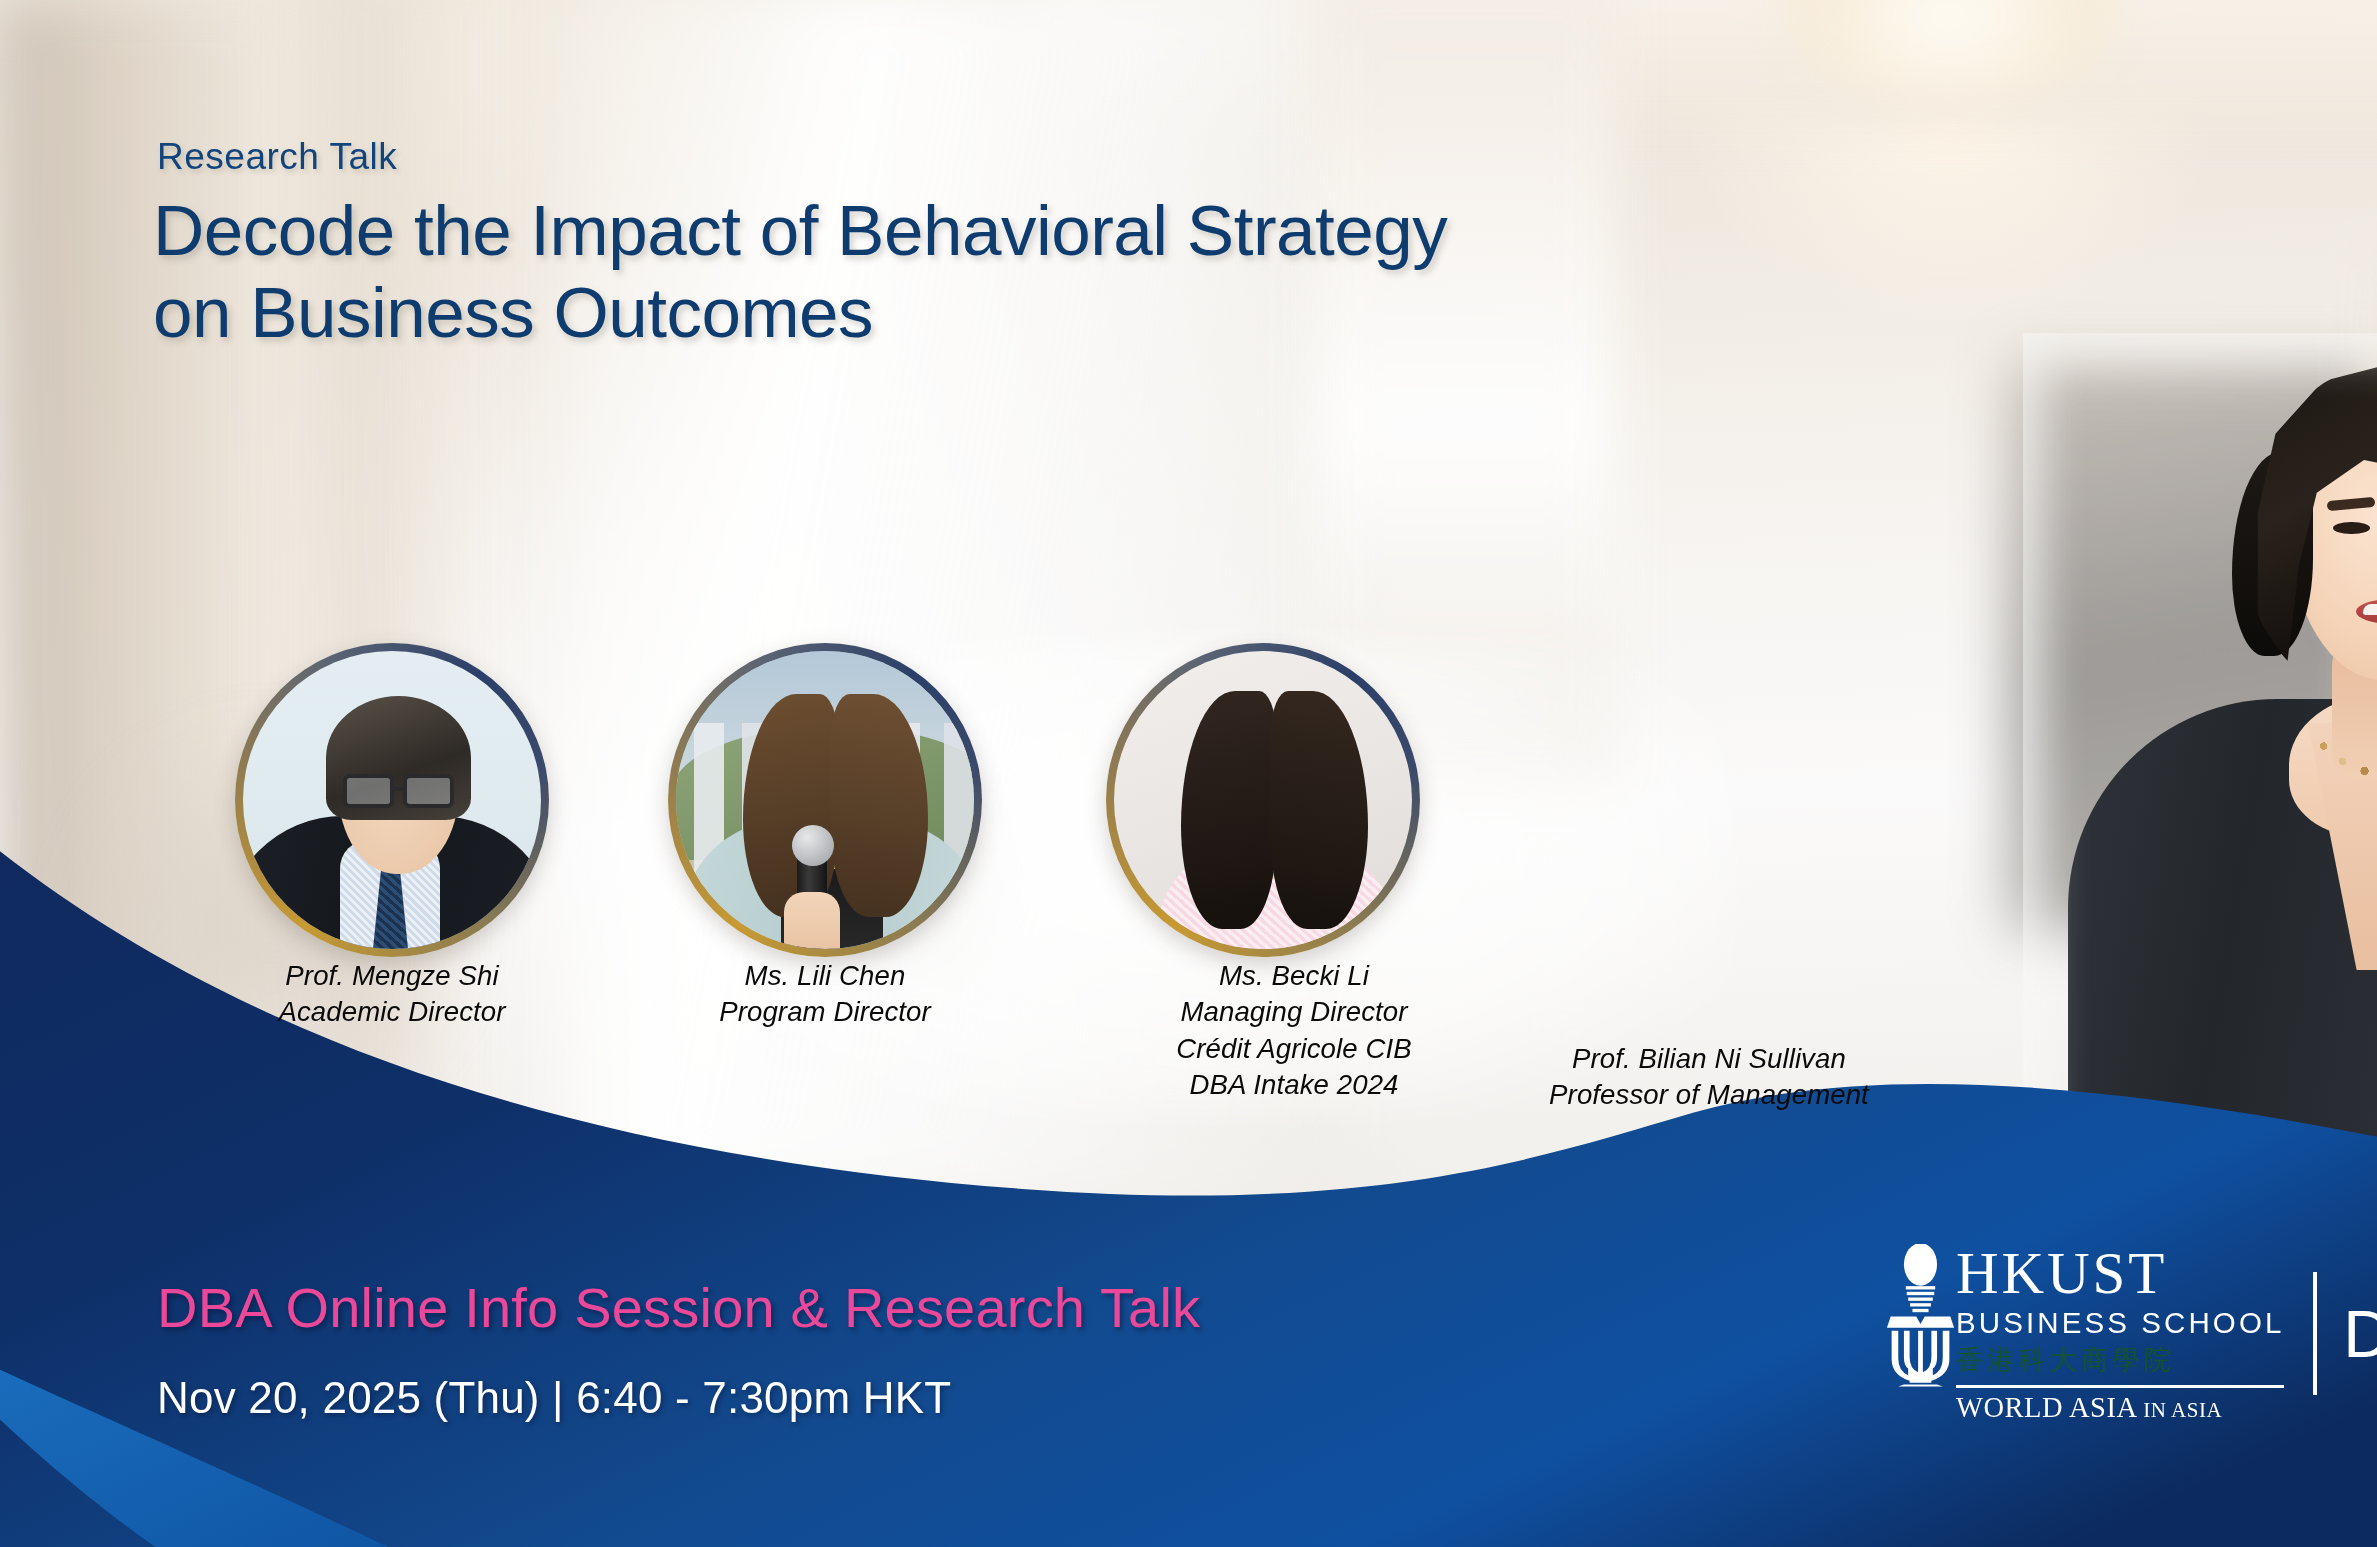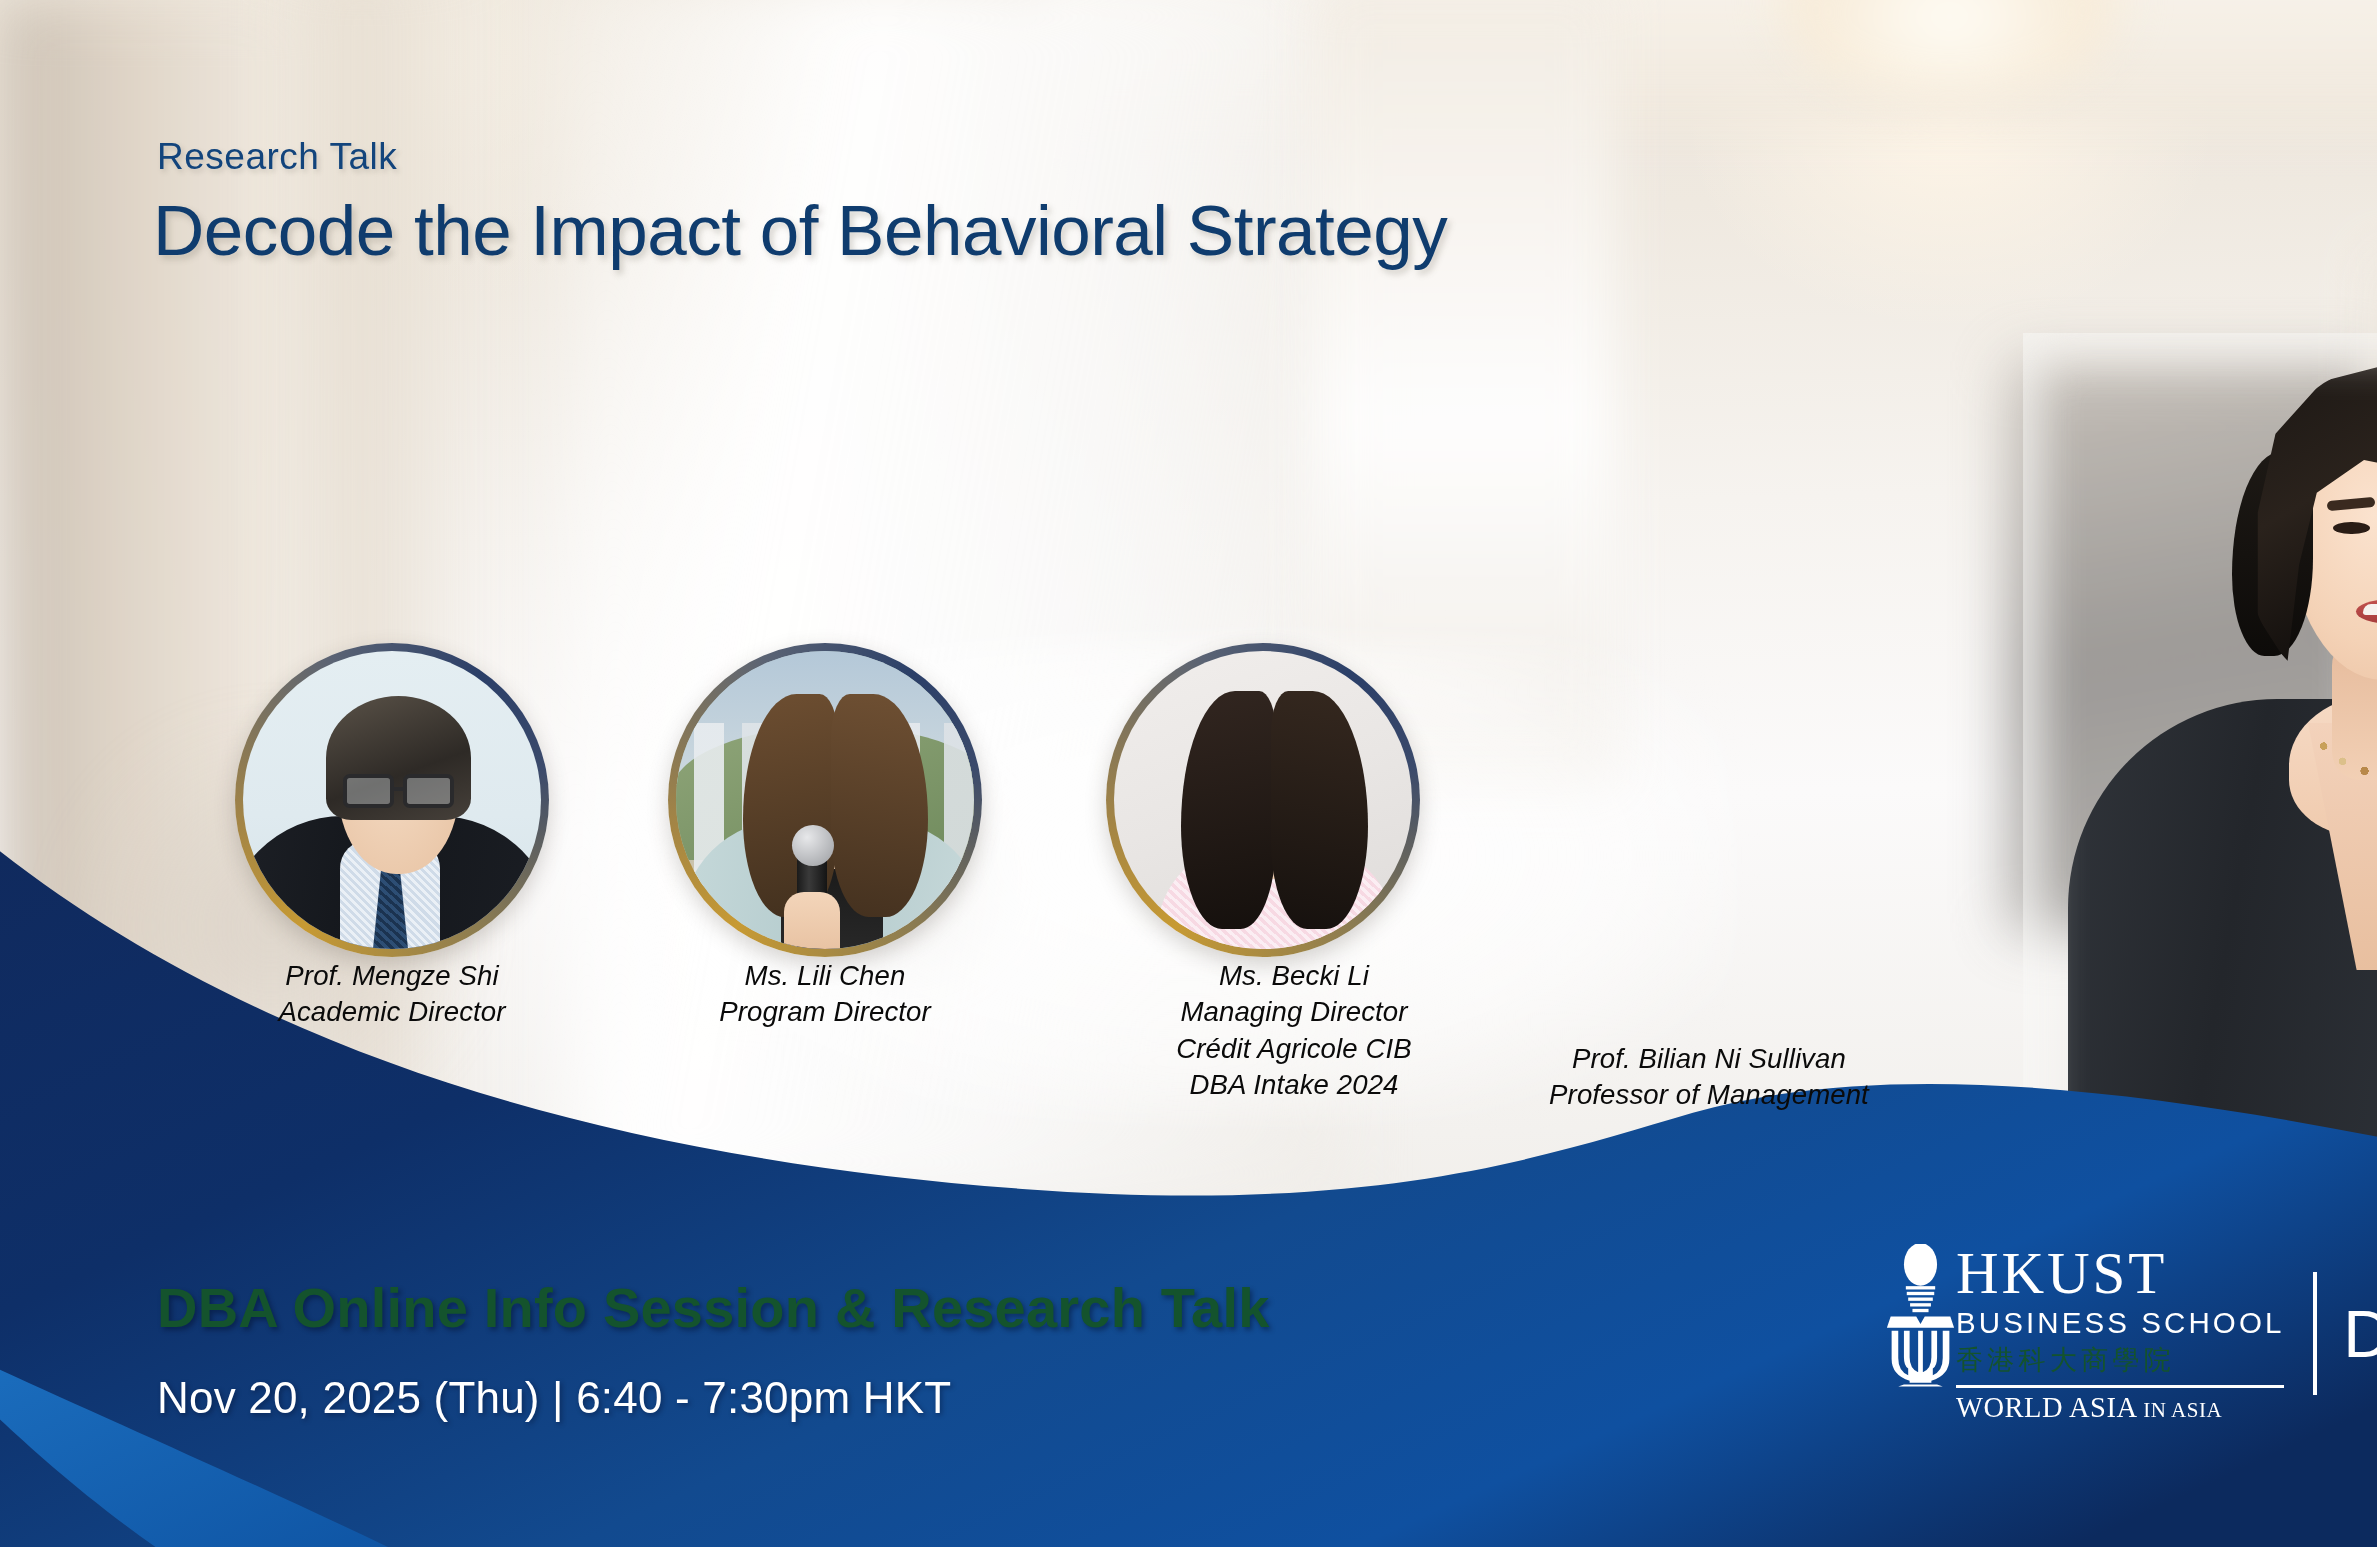--- a/index.html
+++ b/index.html
@@ -166,21 +166,21 @@
 
   
   .cap { position:absolute; text-align:center; font-style:italic; color:#0a0a0a;
      font-size:27.6px; line-height:1.32; letter-spacing:0.1px; }
   .cap.c1 { left:164px; top:958px; width:456px; }
   .cap.c2 { left:597px; top:958px; width:456px; }
   .cap.c3 { left:1066px; top:958px; width:456px; }
   .cap.c4 { left:1457px; top:1041px; width:504px;font-style:italic; }
 
   
-  .bar-title { position:absolute; left:157px; top:1275px; font-size:56px; font-weight:bold; color:#14532d;
+  .bar-title { position:absolute; left:157px; top:1275px; font-size:56px; font-weight:normal; color:#ec4899;
      letter-spacing:0.2px; text-shadow:2.4px 2.9px 5.7px rgba(0,10,35,.42); }
   .bar-date { position:absolute; left:157px; top:1373px; font-size:44px; color:#ffffff;
      letter-spacing:0.2px; text-shadow:1.9px 2.4px 5.2px rgba(0,10,35,.42); }
 
   
   .logo { position:absolute; left:1885px; top:1243px; width:666px; height:181px;
      display:flex; align-items:center; gap:0px; }
   .logo-left { display:flex; align-items:flex-start; gap:0; }
   .torch { width:71px; height:143px; position:relative; flex:0 0 auto; }
   .logo-words { display:flex; flex-direction:column; }
@@ -251,20 +251,21 @@
              C3960,2226 4480,2290 5000,2390
              C5300,2448 5560,2478 5785,2470
              L5785,3255 L0,3255 Z" fill="url(#gNavy)"></path>
 
     <path d="M0,2880 C240,2990 560,3130 820,3255 L330,3255 C180,3150 70,3050 0,2985 Z" fill="url(#gStripe)" opacity="0.95"></path>
   </svg>
 
   <div class="kicker">Research Talk</div>
   <div class="headline">
     <div>Decode the Impact of Behavioral Strategy</div>
+    <div>on Business Outcomes</div>
   </div>
 
   <div class="portrait p1">
     <div class="inner">
       <div class="p1-suit"></div>
       <div class="p1-shirt"></div>
       <div class="p1-tie"></div>
       <div class="p1-neck"></div>
       <div class="p1-face"></div>
       <div class="p1-hair"></div>

